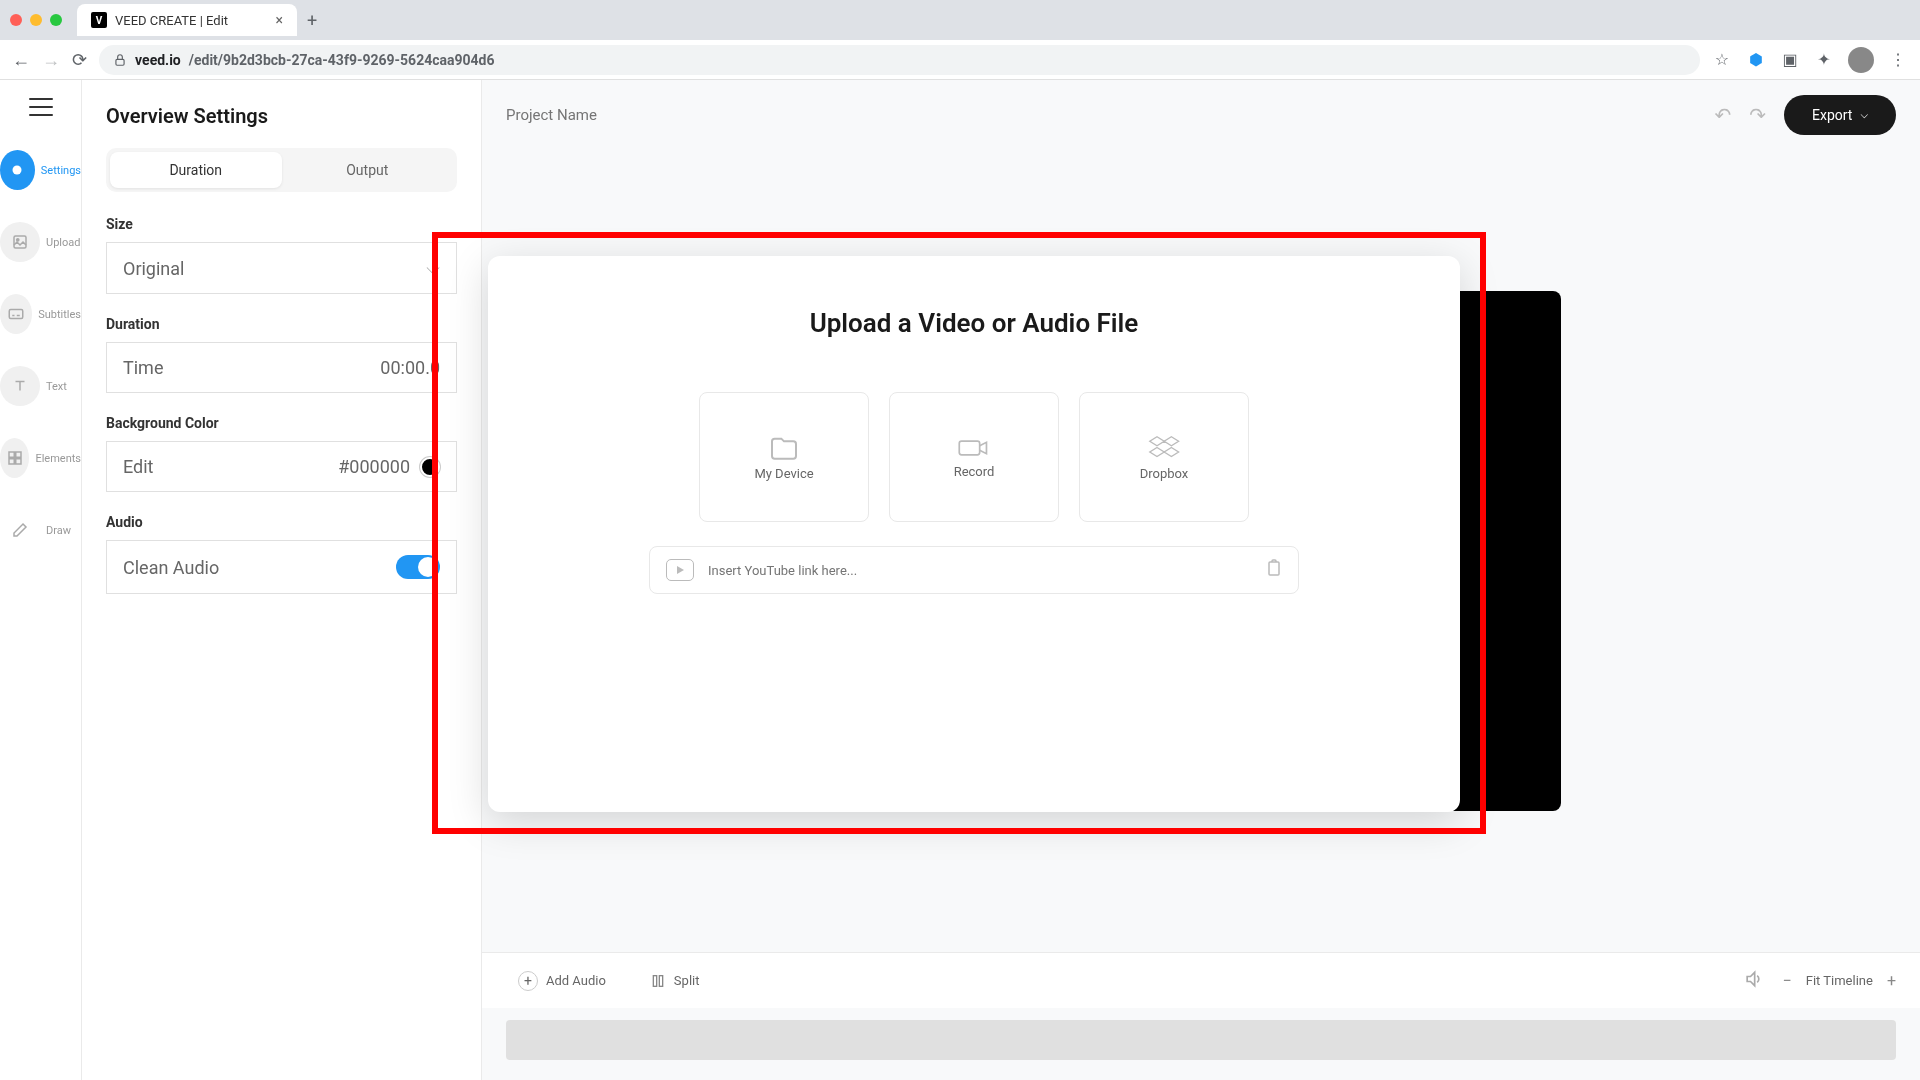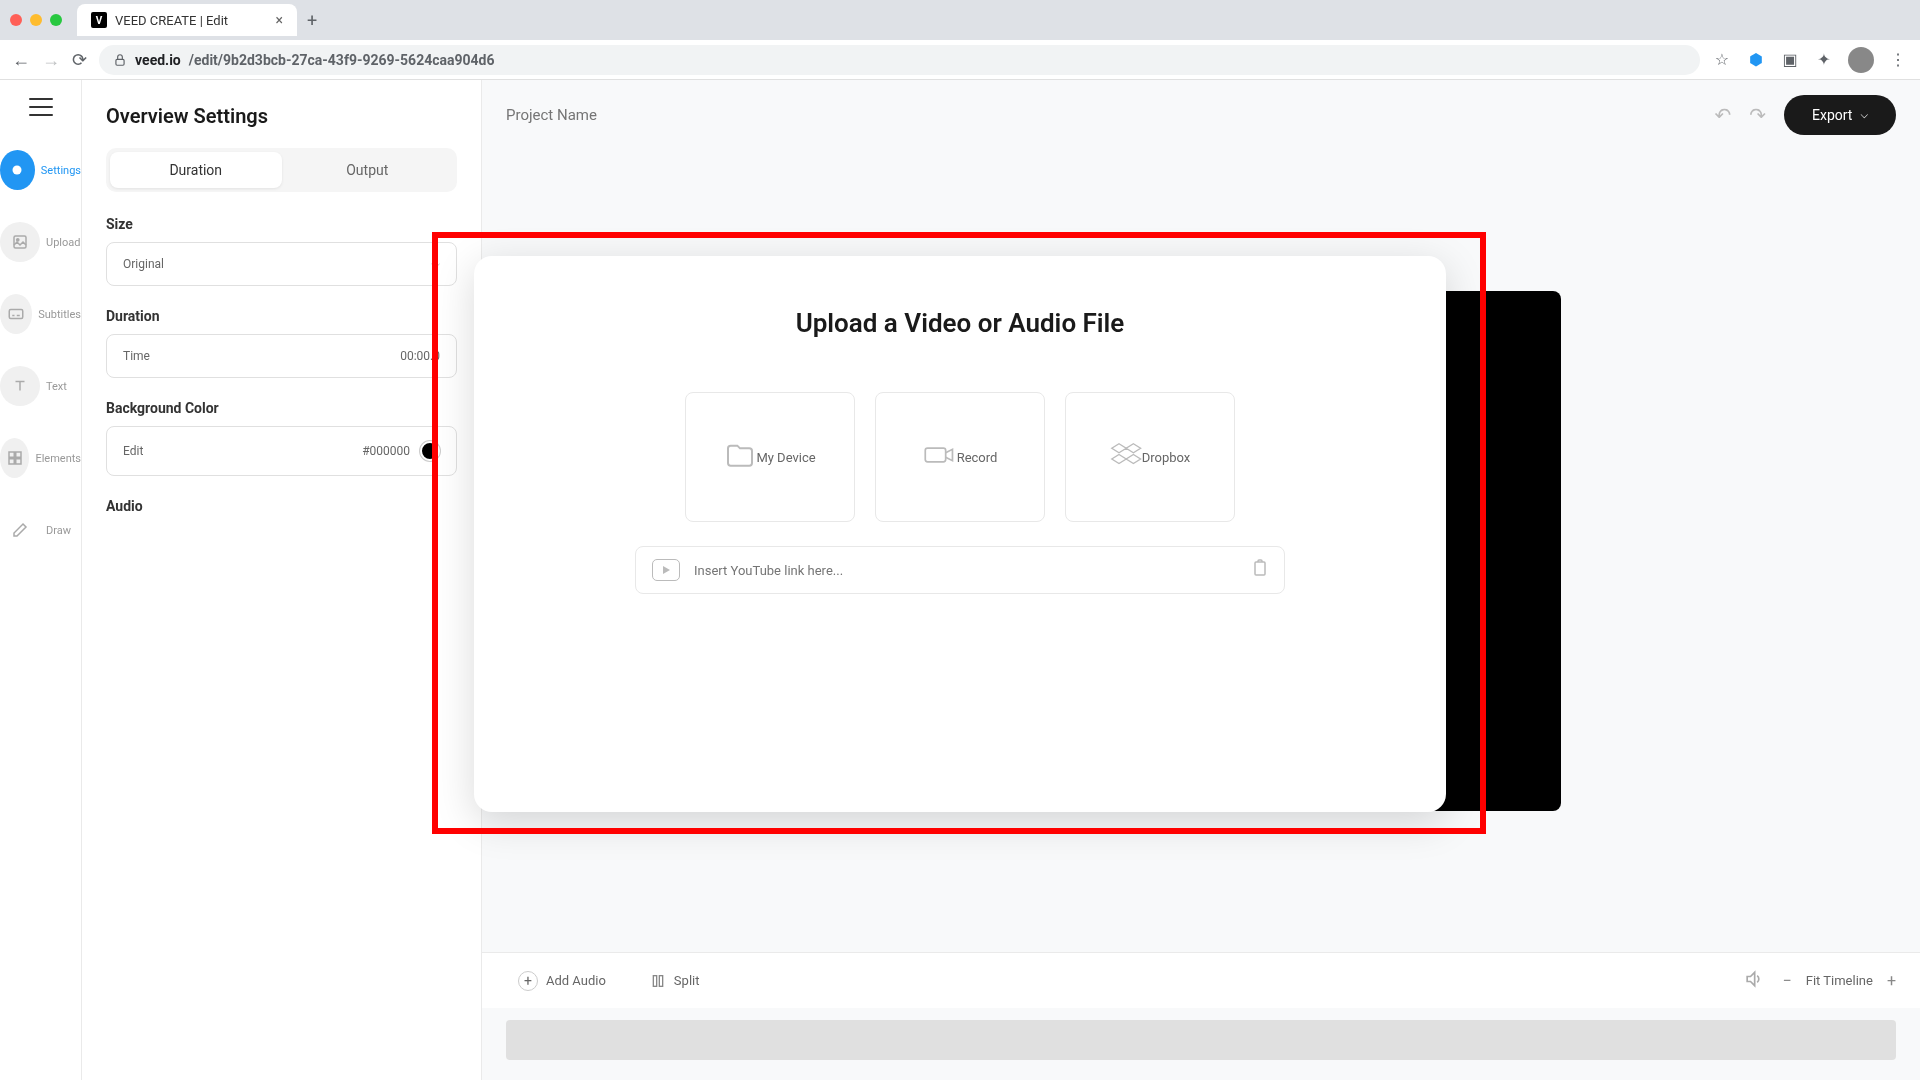--- a/index.html
+++ b/index.html
@@ -42,21 +42,21 @@
 
 
 .settings-panel { width: 400px; background: #fff; border-right: 1px solid #eaeaea; padding: 24px; overflow-y: auto; }
 .panel-title { font-size: 20px; font-weight: 600; color: #1a1a1a; margin-bottom: 20px; }
 .tab-group { display: flex; background: #f5f5f5; border-radius: 10px; padding: 4px; margin-bottom: 24px; }
 .tab-btn { flex: 1; padding: 10px; text-align: center; font-size: 14px; color: #666; border-radius: 8px; cursor: pointer; }
 .tab-btn.active { background: #fff; color: #333; box-shadow: 0 1px 3px rgba(0,0,0,0.08); }
 
 .setting-section { margin-bottom: 22px; }
 .setting-label { font-size: 14px; color: #333; margin-bottom: 10px; font-weight: 700; }
-.setting-control { background: #fff; border: 1px solid #e0e0e0; border-radius: 8px; padding: 14px 16px; display: flex; justify-content: space-between; align-items: center; font-size: 12px; color: #666; }
+.setting-control { background: #fff; border: 1px solid #e0e0e0; border-radius: 0; padding: 14px 16px; display: flex; justify-content: space-between; align-items: center; font-size: 18px; color: #666; }
 .chevron { color: #aaa; }
 .color-box { width: 20px; height: 20px; border-radius: 50%; background: #000; border: 2px solid #fff; box-shadow: 0 0 0 1px #ccc; }
 
 .toggle { width: 44px; height: 24px; background: #2196f3; border-radius: 12px; position: relative; cursor: pointer; }
 .toggle::after { content: ''; position: absolute; width: 20px; height: 20px; background: #fff; border-radius: 50%; top: 2px; right: 2px; }
 
 
 .main { flex: 1; position: relative; display: flex; flex-direction: column; }
 .top-bar { height: 70px; display: flex; align-items: center; padding: 0 24px; justify-content: space-between; }
 .project-name-input { background: transparent; border: none; font-size: 15px; color: #999; outline: none; width: 200px; }
@@ -72,29 +72,29 @@
 .timeline-btn .plus-icon { width: 20px; height: 20px; border: 1px solid #ccc; border-radius: 50%; display: flex; align-items: center; justify-content: center; font-size: 14px; }
 .spacer { flex: 1; }
 .volume-icon { color: #aaa; }
 .zoom-controls { display: flex; align-items: center; gap: 14px; font-size: 13px; color: #666; }
 .zoom-btn { font-size: 16px; cursor: pointer; color: #888; }
 
 .timeline-track { height: 40px; margin: 12px 24px 20px; background: #e0e0e0; border-radius: 4px; }
 
 
 .red-highlight { position: absolute; border: 6px solid #ff0000; top: 152px; left: 432px; width: 1054px; height: 602px; z-index: 100; pointer-events: none; }
-.modal { position: absolute; top: 176px; left: 474px; width: 972px; height: 556px; background: #fff; border-radius: 18px; box-shadow: 0 10px 40px rgba(0,0,0,0.15); z-index: 50; padding: 40px; display: flex; flex-direction: column; align-items: center; }
+.modal { position: absolute; top: 176px; left: 488px; width: 972px; height: 556px; background: #fff; border-radius: 12px; box-shadow: 0 10px 40px rgba(0,0,0,0.15); z-index: 50; padding: 40px; display: flex; flex-direction: column; align-items: center; }
 .modal-title { font-size: 26px; font-weight: 600; color: #1a1a1a; margin-top: 12px; margin-bottom: 30px; }
 .dropzone { width: 650px; height: 200px; border: 1px dashed #ddd; border-radius: 8px; display: flex; flex-direction: column; align-items: center; justify-content: center; gap: 4px; cursor: pointer; }
 .upload-icon-wrap { margin-bottom: 8px; }
 .dz-title { font-size: 15px; font-weight: 600; color: #333; }
 .dz-sub { font-size: 12px; color: #999; text-align: center; line-height: 1.4; }
 
 .source-grid { display: flex; gap: 20px; margin-top: 24px; }
-.source-card { width: 170px; height: 130px; border: 1px solid #e8e8e8; border-radius: 8px; display: flex; flex-direction: row; align-items: center; justify-content: center; gap: 0; cursor: pointer; }
+.source-card { width: 170px; height: 130px; border: 1px solid #e8e8e8; border-radius: 8px; display: flex; flex-direction: column; align-items: center; justify-content: center; gap: 0; cursor: pointer; }
 .source-icon { color: #bbb; }
 .source-label { font-size: 13px; color: #666; }
 
 .youtube-bar { width: 650px; margin-top: 24px; border: 1px solid #e8e8e8; border-radius: 8px; padding: 12px 16px; display: flex; align-items: center; gap: 14px; }
 .yt-icon { width: 28px; height: 22px; border: 1.5px solid #bbb; border-radius: 5px; display: flex; align-items: center; justify-content: center; }
 .yt-input { flex: 1; border: none; outline: none; font-size: 13px; color: #999; background: transparent; }
 .paste-icon { color: #bbb; }
 </style>
 </head>
 <body>
@@ -234,20 +234,24 @@
         <span>Edit</span>
         <div style="display:flex;align-items:center;gap:10px">
           <span>#000000</span>
           <div class="color-box"></div>
         </div>
       </div>
     </div>
 
     <div class="setting-section">
       <div class="setting-label">Audio</div>
+      <div class="setting-control">
+        <span>Clean Audio</span>
+        <div class="toggle"></div>
+      </div>
     </div>
   </div>
 
   <div class="main">
     <div class="top-bar">
       <input class="project-name-input" placeholder="Project Name" style="">
       <div class="top-actions">
         <div class="undo-redo">
           <span>↶</span>
           <span>↷</span>

